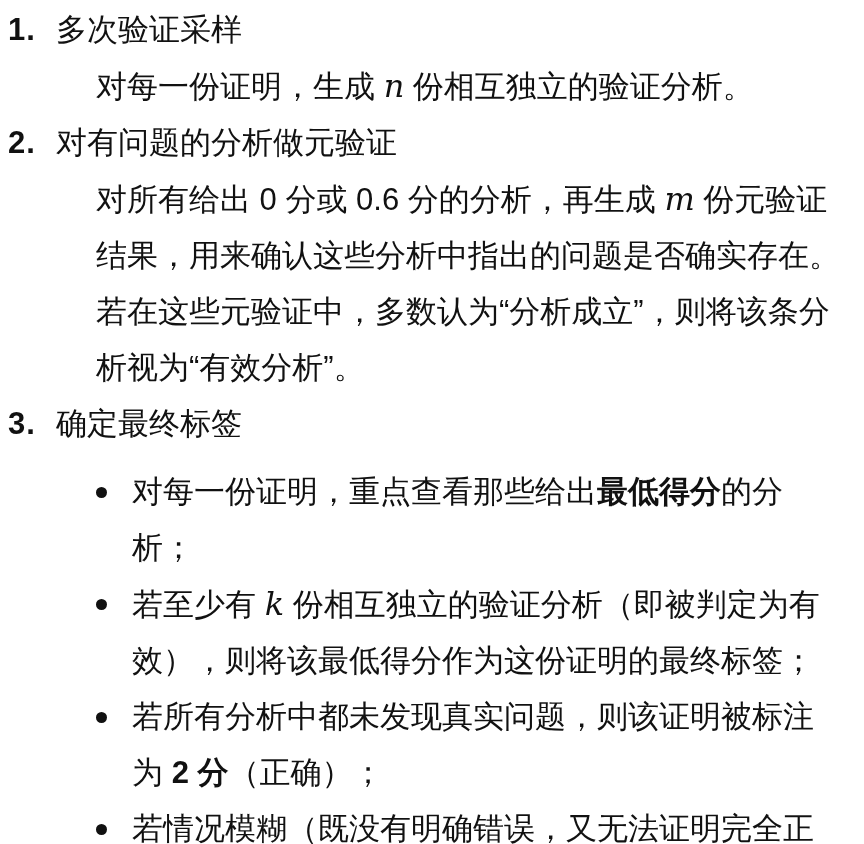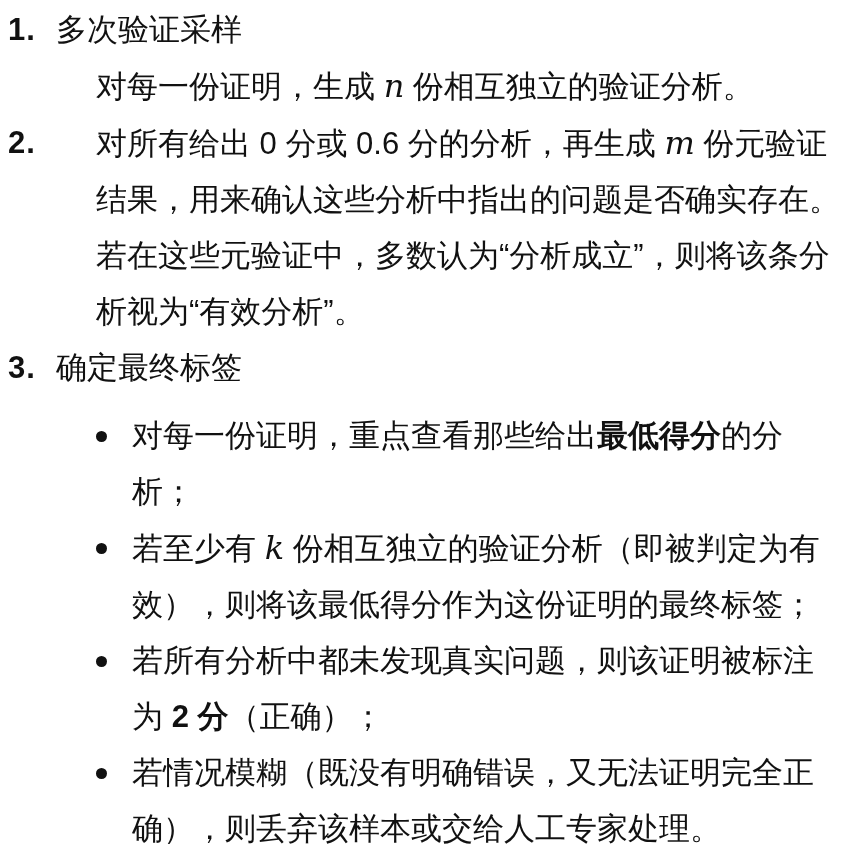--- a/index.html
+++ b/index.html
@@ -71,20 +71,21 @@
 <body style="background: rgb(255, 255, 255); color: rgb(17, 17, 17);">
 
 <main class="doc">
     <section class="item">
       <span class="item-number">1.</span>
       <div class="item-heading">多次验证采样</div>
       <div class="paragraph"><span>对每一份证明，生成 </span><span class="seg-math">n</span><span> 份相互独立的验证分析。</span></div>
     </section>
     <section class="item">
       <span class="item-number">2.</span>
+      <div class="item-heading">对有问题的分析做元验证</div>
       <div class="paragraph"><span>对所有给出 0 分或 0.6 分的分析，再生成 </span><span class="seg-math">m</span><span> 份元验证结果，用来确认这些分析中指出的问题是否确实存在。</span></div>
       <div class="paragraph"><span>若在这些元验证中，多数认为“分析成立”，则将该条分析视为“有效分析”。</span></div>
     </section>
     <section class="item">
       <span class="item-number">3.</span>
       <div class="item-heading">确定最终标签</div>
       <ul class="bullets">
         <li class="bullet-item"><span class="bullet-icon" style="background: rgb(17, 17, 17);"></span><span>对每一份证明，重点查看那些给出</span><span class="seg-bold">最低得分</span><span>的分析；</span></li>
         <li class="bullet-item"><span class="bullet-icon" style="background: rgb(17, 17, 17);"></span><span>若至少有 </span><span class="seg-math">k</span><span> 份相互独立的验证分析（即被判定为有效），则将该最低得分作为这份证明的最终标签；</span></li>
         <li class="bullet-item"><span class="bullet-icon" style="background: rgb(17, 17, 17);"></span><span>若所有分析中都未发现真实问题，则该证明被标注为 </span><span class="seg-bold">2 分</span><span>（正确）；</span></li>

